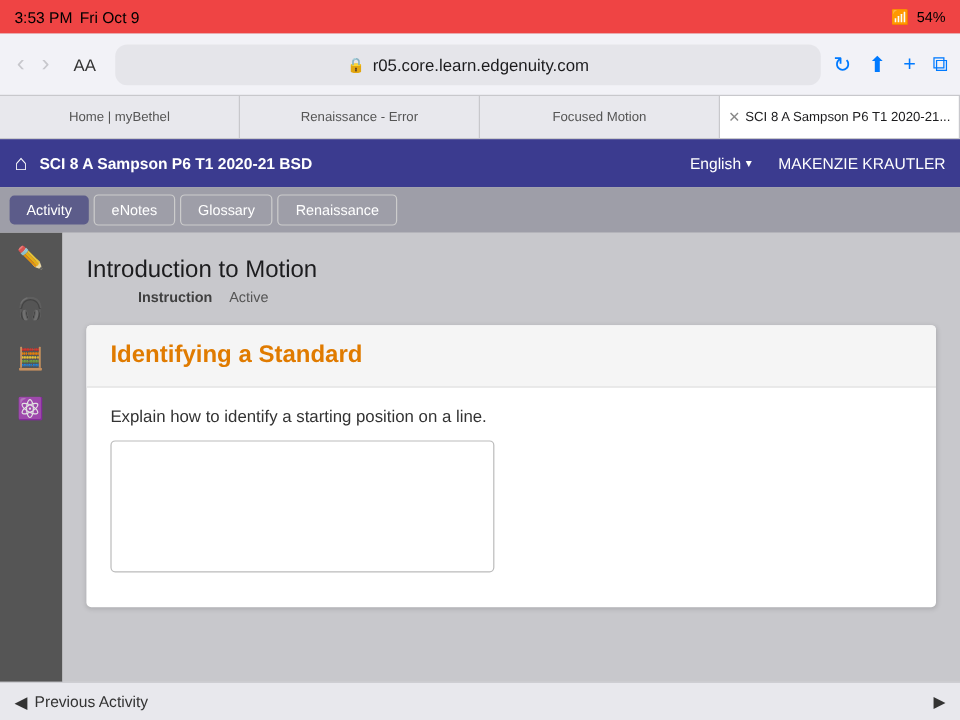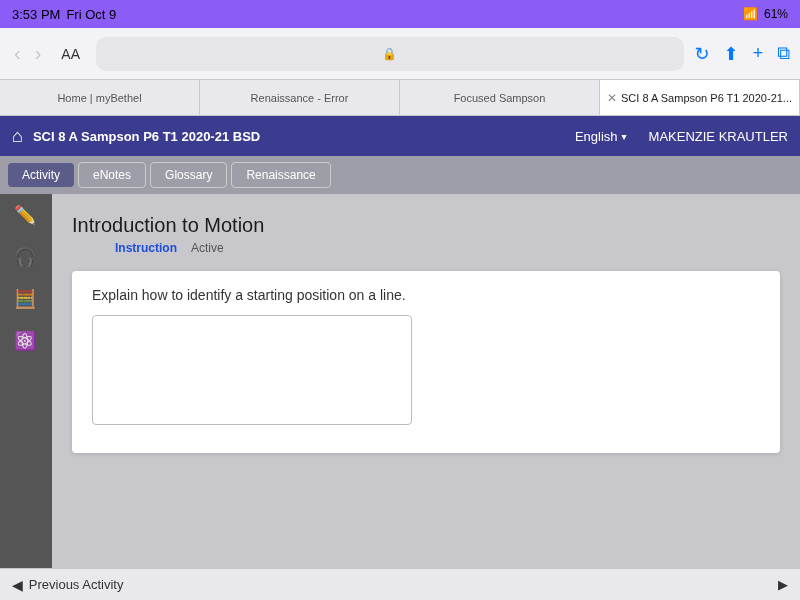--- a/index.html
+++ b/index.html
@@ -9,21 +9,21 @@
       font-family: -apple-system, BlinkMacSystemFont, "Helvetica Neue", Arial, sans-serif;
       background: #d1d1d6;
       overflow: hidden;
     }
 
     
     .status-bar {
       display: flex;
       justify-content: space-between;
       align-items: center;
-      background: #8b5cf6;
+      background: #ef4444;
       height: 28px;
       padding: 0 12px;
       font-size: 13px;
       font-weight: 500;
     }
     .status-bar-left { display: flex; align-items: center; gap: 6px; }
     .status-bar-right { display: flex; align-items: center; gap: 6px; font-size: 12px; }
 
     
     .browser-chrome {
@@ -214,21 +214,21 @@
       color: #1c1c1e;
       margin-bottom: 4px;
     }
     .lesson-meta {
       display: flex;
       gap: 14px;
       font-size: 12px;
       margin-bottom: 16px;
     }
     .meta-instruction {
-      color: #1d4ed8;
+      color: #404040;
       font-weight: 600;
       padding-left: 43px;
     }
     .meta-status {
       color: #555;
     }
 
     
     .card {
       background: white;
@@ -291,50 +291,51 @@
 </head>
 <body>
 
 <div class="status-bar">
   <div class="status-bar-left">
     <span>3:53 PM</span>
     <span>Fri Oct 9</span>
   </div>
   <div class="status-bar-right">
     <span>📶</span>
-    <span>61%</span>
+    <span>54%</span>
   </div>
 </div>
 
 <div class="browser-chrome">
   <div class="nav-buttons">
     <button class="nav-btn disabled">‹</button>
     <button class="nav-btn disabled">›</button>
   </div>
   <button class="reader-btn">AA</button>
   <div class="address-bar">
     <span class="lock-icon">🔒</span>
+    <span>r05.core.learn.edgenuity.com</span>
   </div>
   <div class="browser-actions">
     <button class="browser-action-btn">↻</button>
     <button class="browser-action-btn">⬆</button>
     <button class="browser-action-btn">+</button>
     <button class="browser-action-btn">⧉</button>
   </div>
 </div>
 
 <div class="browser-tabs">
   <div class="tab">
     <span>Home | myBethel</span>
   </div>
   <div class="tab">
     <span>Renaissance - Error</span>
   </div>
   <div class="tab">
-    <span>Focused Sampson</span>
+    <span>Focused Motion</span>
   </div>
   <div class="tab active">
     <span class="tab-close">✕</span>
     <span>SCI 8 A Sampson P6 T1 2020-21...</span>
   </div>
 </div>
 
 <div class="course-header">
   <span class="course-home-icon">⌂</span>
   <span class="course-title">SCI 8 A Sampson P6 T1 2020-21 BSD</span>
@@ -364,20 +365,23 @@
   </div>
 
   <div class="content-area">
     <div class="lesson-title">Introduction to Motion</div>
     <div class="lesson-meta">
       <span class="meta-instruction">Instruction</span>
       <span class="meta-status">Active</span>
     </div>
 
     <div class="card">
+      <div class="card-header">
+        <span class="card-heading">Identifying a Standard</span>
+      </div>
       <div class="card-body">
         <p class="prompt-text">Explain how to identify a starting position on a line.</p>
         <textarea class="answer-textarea" placeholder="" style=""></textarea>
       </div>
     </div>
   </div>
 </div>
 
 <div class="bottom-bar">
   <button class="prev-activity-btn">

